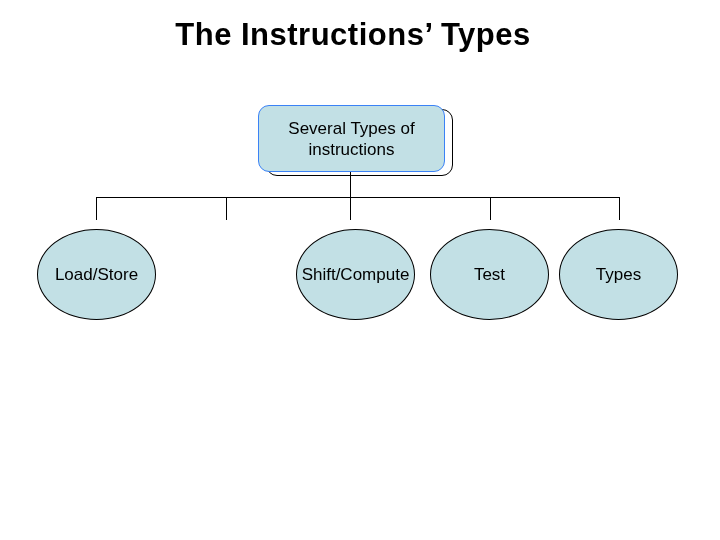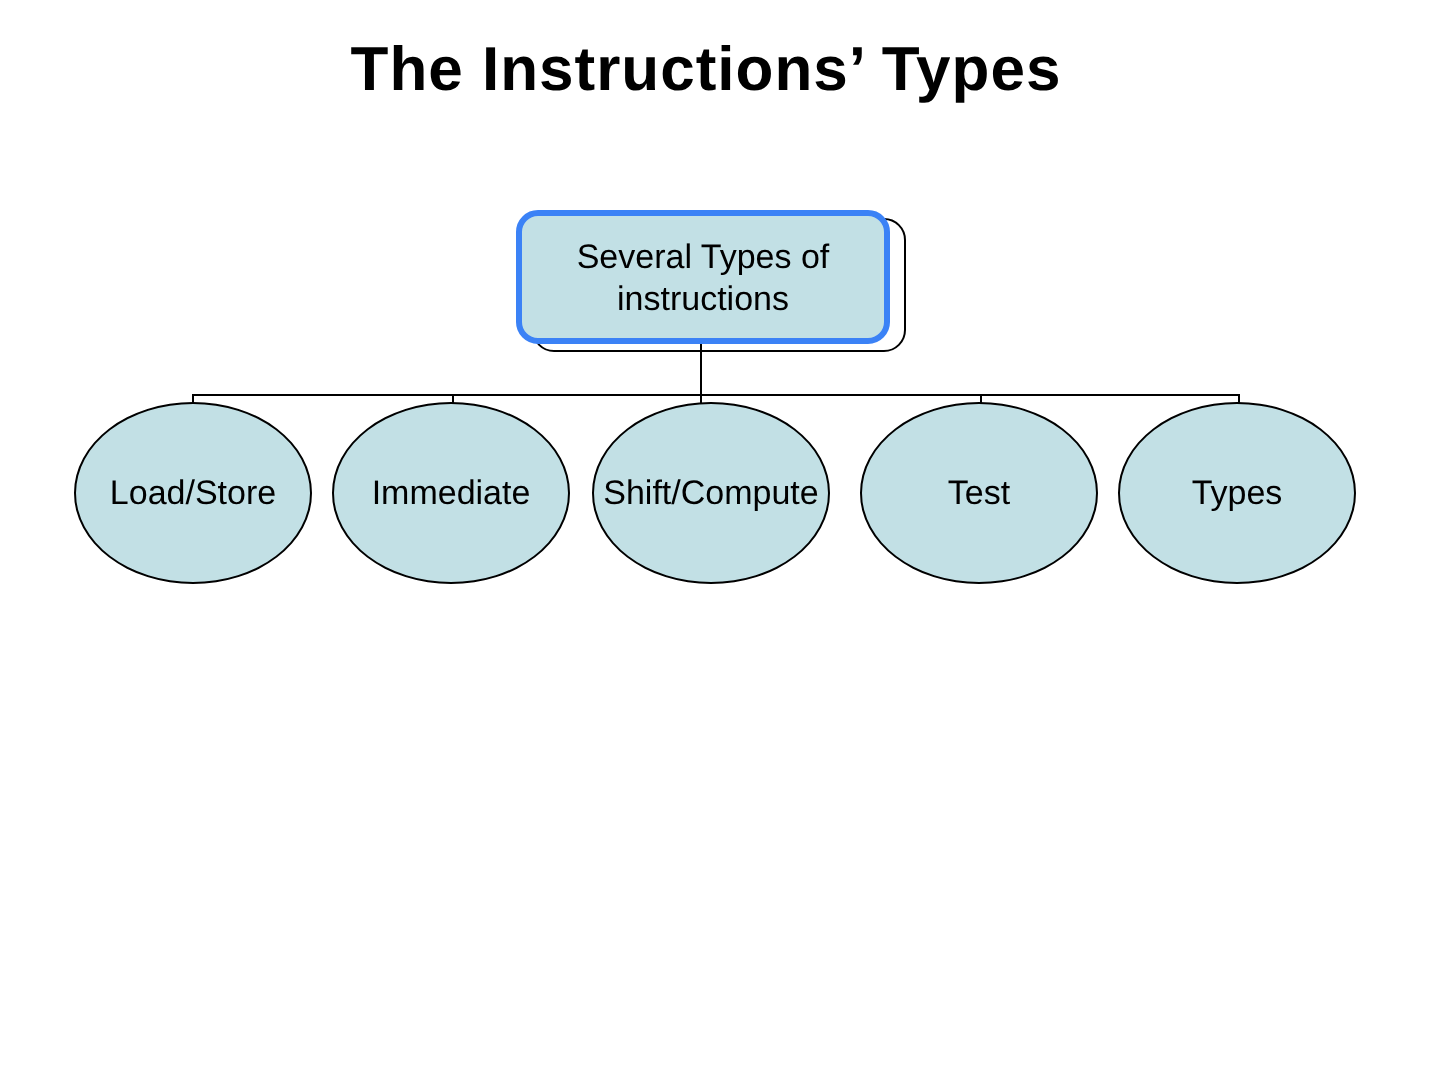--- a/index.html
+++ b/index.html
@@ -46,21 +46,21 @@
     border-radius: 11px;
   }
   .root-node {
     position: absolute;
     left: 258px;
     top: 105px;
     width: 187px;
     height: 67px;
     box-sizing: border-box;
     background: #c2e0e5;
-    border: 3px solid #3b82f6;
+    border: 1px solid #3b82f6;
     border-radius: 11px;
     display: flex;
     align-items: center;
     justify-content: center;
     text-align: center;
     font-size: 17px;
     line-height: 21px;
     padding: 0 14px;
   }
 
@@ -74,21 +74,21 @@
   .drop      { top: 198px;  width: 1px; height: 22px; }
   .drop-1 { left:  96px; }
   .drop-2 { left: 226px; }
   .drop-3 { left: 350px; }
   .drop-4 { left: 490px; }
   .drop-5 { left: 619px; }
 
   
   .node {
     position: absolute;
-    top: 201px;
+    top: 229px;
     width: 119px;
     height: 91px;
     box-sizing: border-box;
     background: #c2e0e5;
     border: 1px solid #000000;
     border-radius: 50%;
     display: flex;
     align-items: center;
     justify-content: center;
     font-size: 17px;
@@ -115,18 +115,17 @@
 
   <div class="line stem"></div>
   <div class="line crossbar"></div>
   <div class="line drop drop-1"></div>
   <div class="line drop drop-2"></div>
   <div class="line drop drop-3"></div>
   <div class="line drop drop-4"></div>
   <div class="line drop drop-5"></div>
 
   <div class="node node-1">Load/Store</div>
-  <div class="node node-2">Immediate</div>
   <div class="node node-3">Shift/Compute</div>
   <div class="node node-4">Test</div>
   <div class="node node-5">Types</div>
 
 </div>
 
 </body></html>

